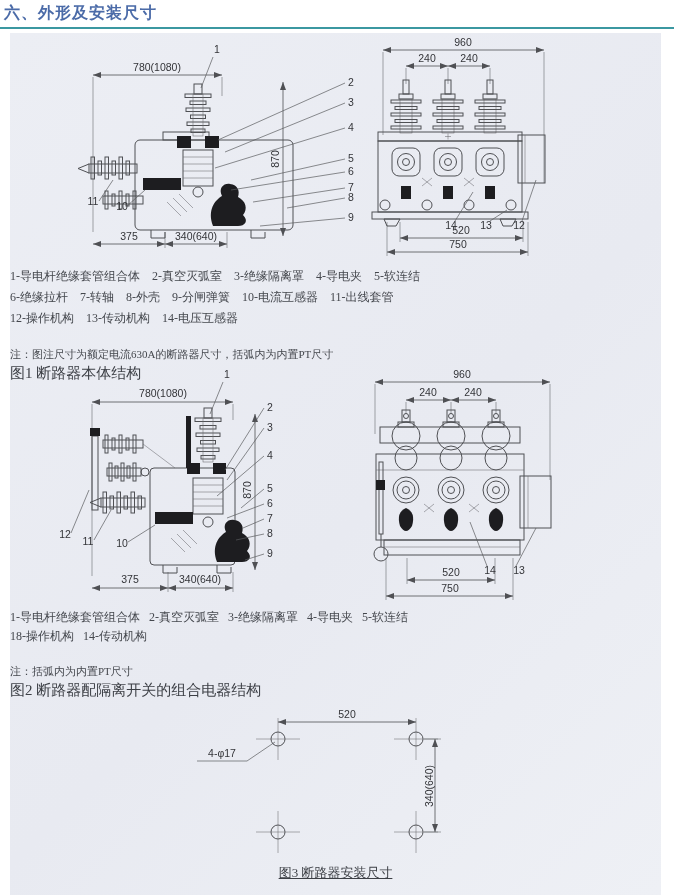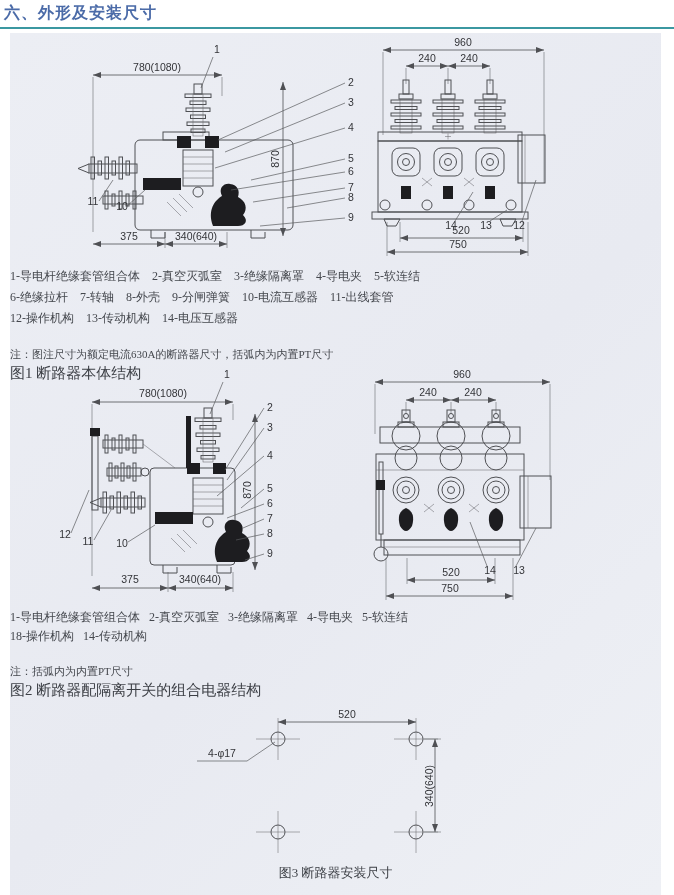--- a/index.html
+++ b/index.html
@@ -20,21 +20,21 @@
   .panel{
     position:absolute;left:10px;top:33px;width:651px;height:862px;
     background:linear-gradient(135deg,#eceef4 0%,#e8eaf1 55%,#eef0f5 100%);
   }
   .legend-block{position:absolute;left:0;width:600px;text-align:left;color:#44474d;}
   .legend-line{white-space:pre;font-size:12px;line-height:21px;}
   .legend-block.tight .legend-line{line-height:19px;}
   .note-line{font-size:11px;line-height:17px;margin-top:17px;}
   .fig-caption{font-size:15px;line-height:17px;margin-top:2px;color:#3c3f45;}
   .caption3{position:absolute;left:0;top:831px;width:651px;text-align:center;
-    font-size:13px;color:#3c3f45;}
+    font-size:13px;color:#3c3f45;text-decoration:underline;}
   svg{position:absolute;overflow:visible;}
   svg .ln{stroke:#4f5054;stroke-width:1;fill:none;}
   svg .dim{stroke:#4f5054;stroke-width:0.8;fill:none;}
   svg .ext{stroke:#6a6b6f;stroke-width:0.6;fill:none;}
   svg .ldr{stroke:#5a5b5f;stroke-width:0.7;fill:none;}
   svg .thin{stroke:#6a6b6f;stroke-width:0.55;fill:none;}
   svg .blk{fill:#1d1d20;stroke:none;}
   svg text{stroke:none;fill:#333438;
     font-family:"Liberation Sans","DejaVu Sans",sans-serif;font-size:10.5px;}
   svg text.mid{text-anchor:middle;}

